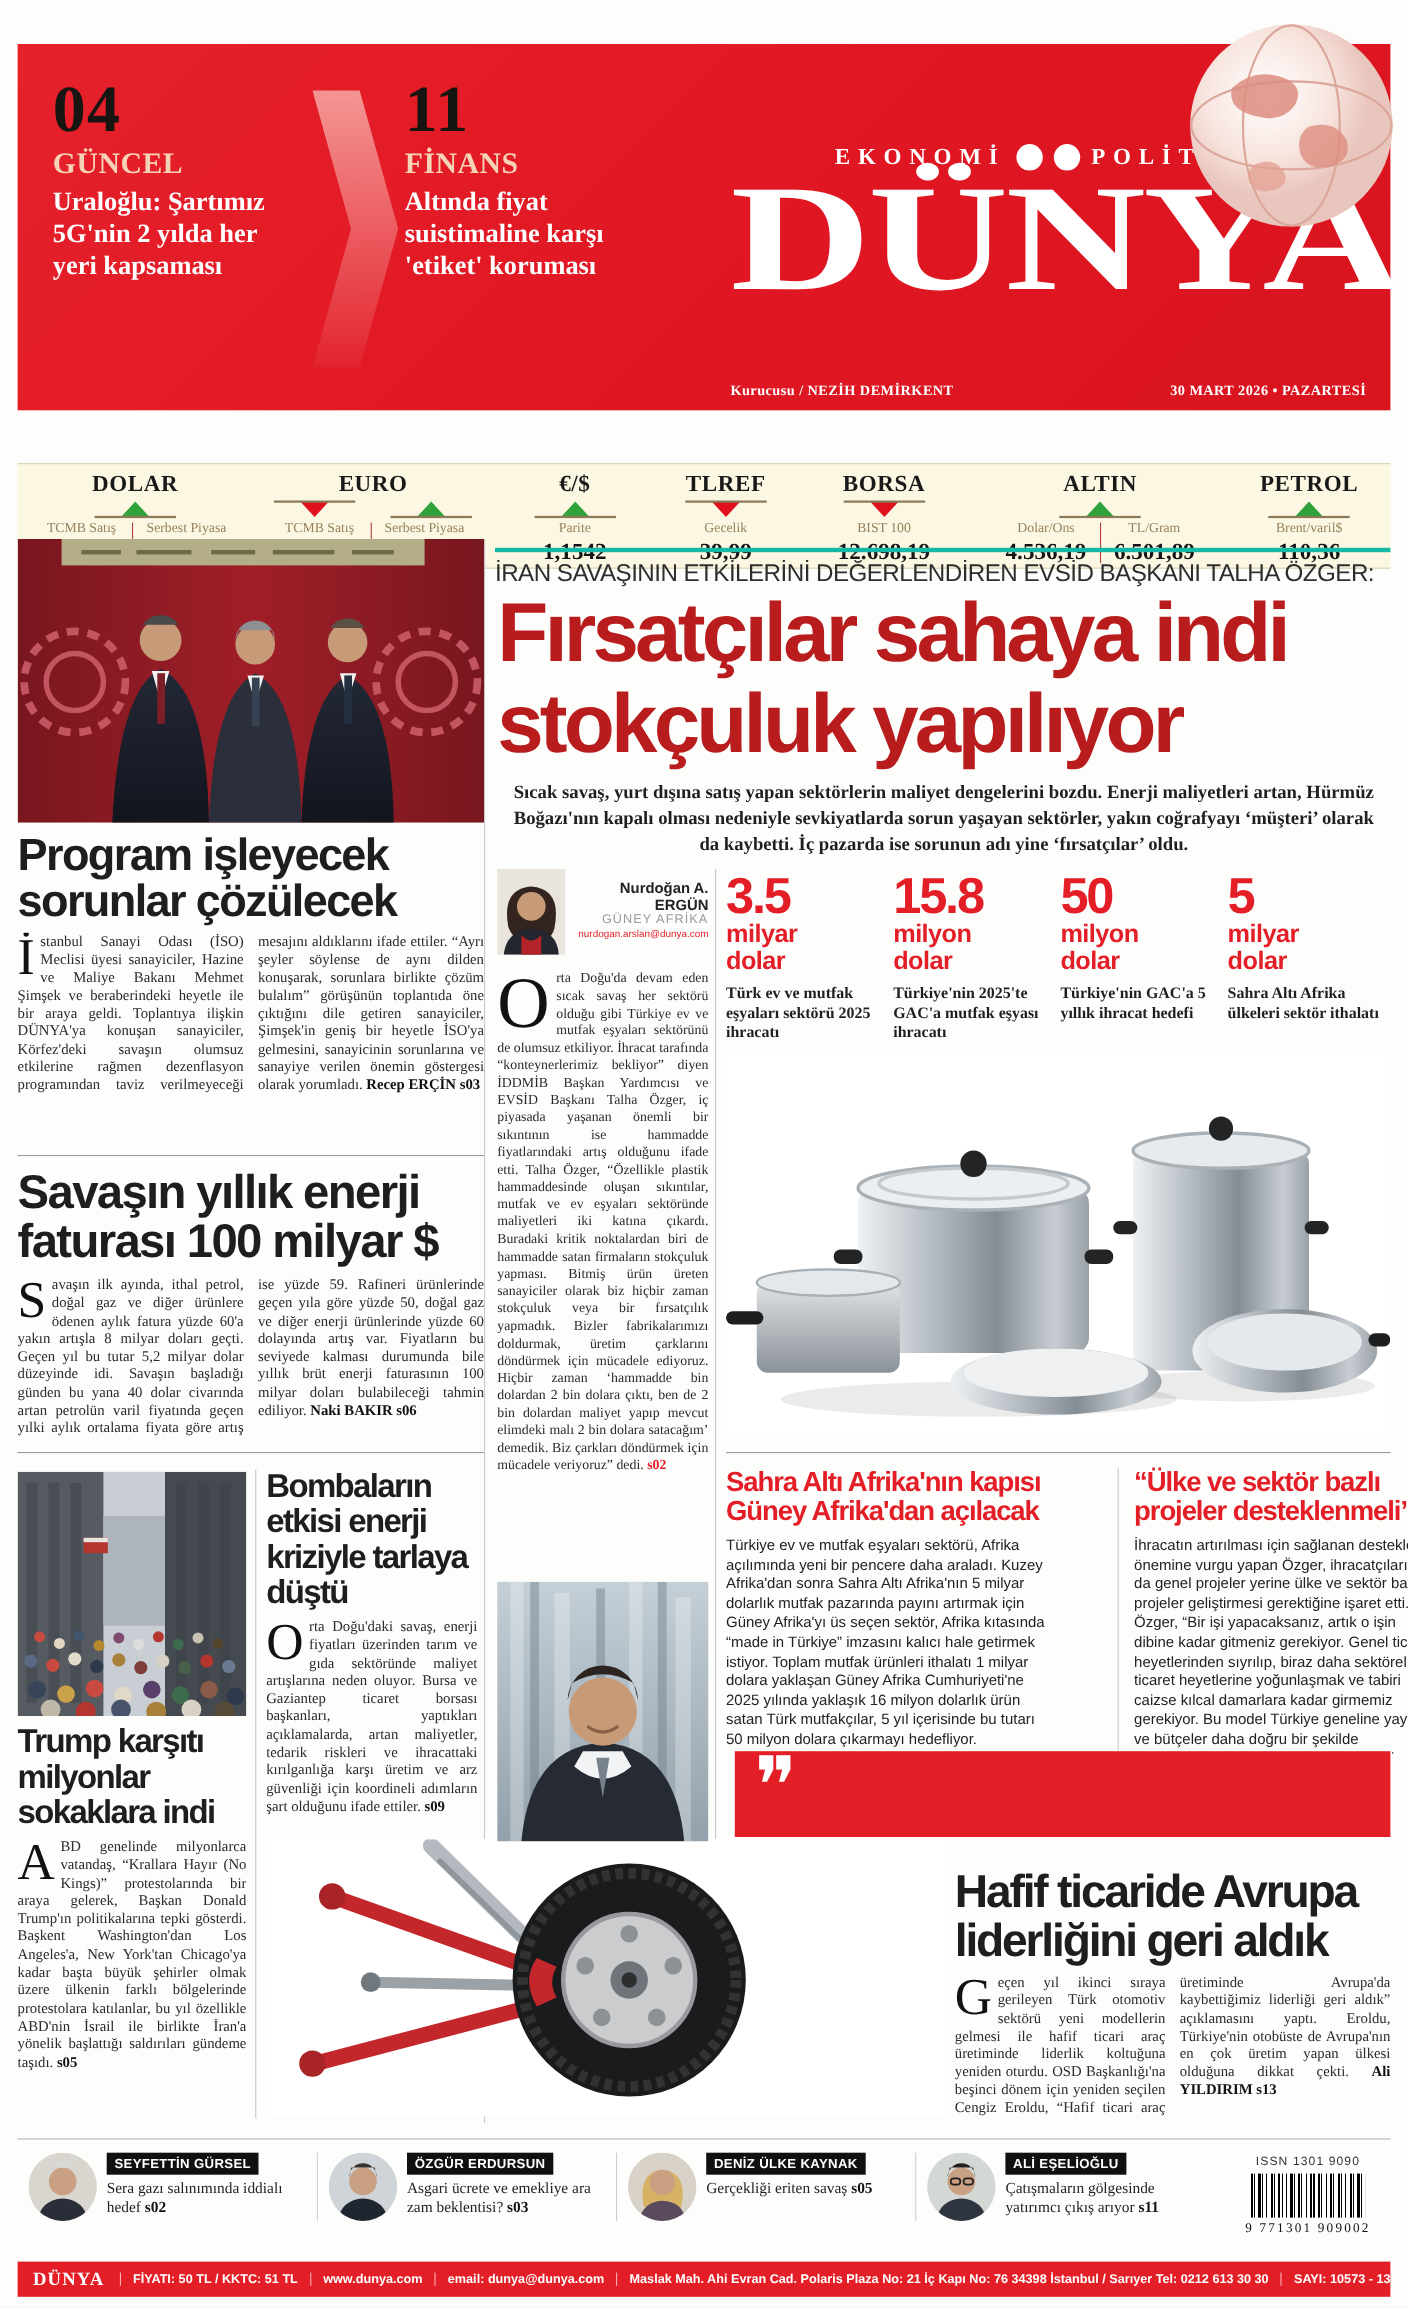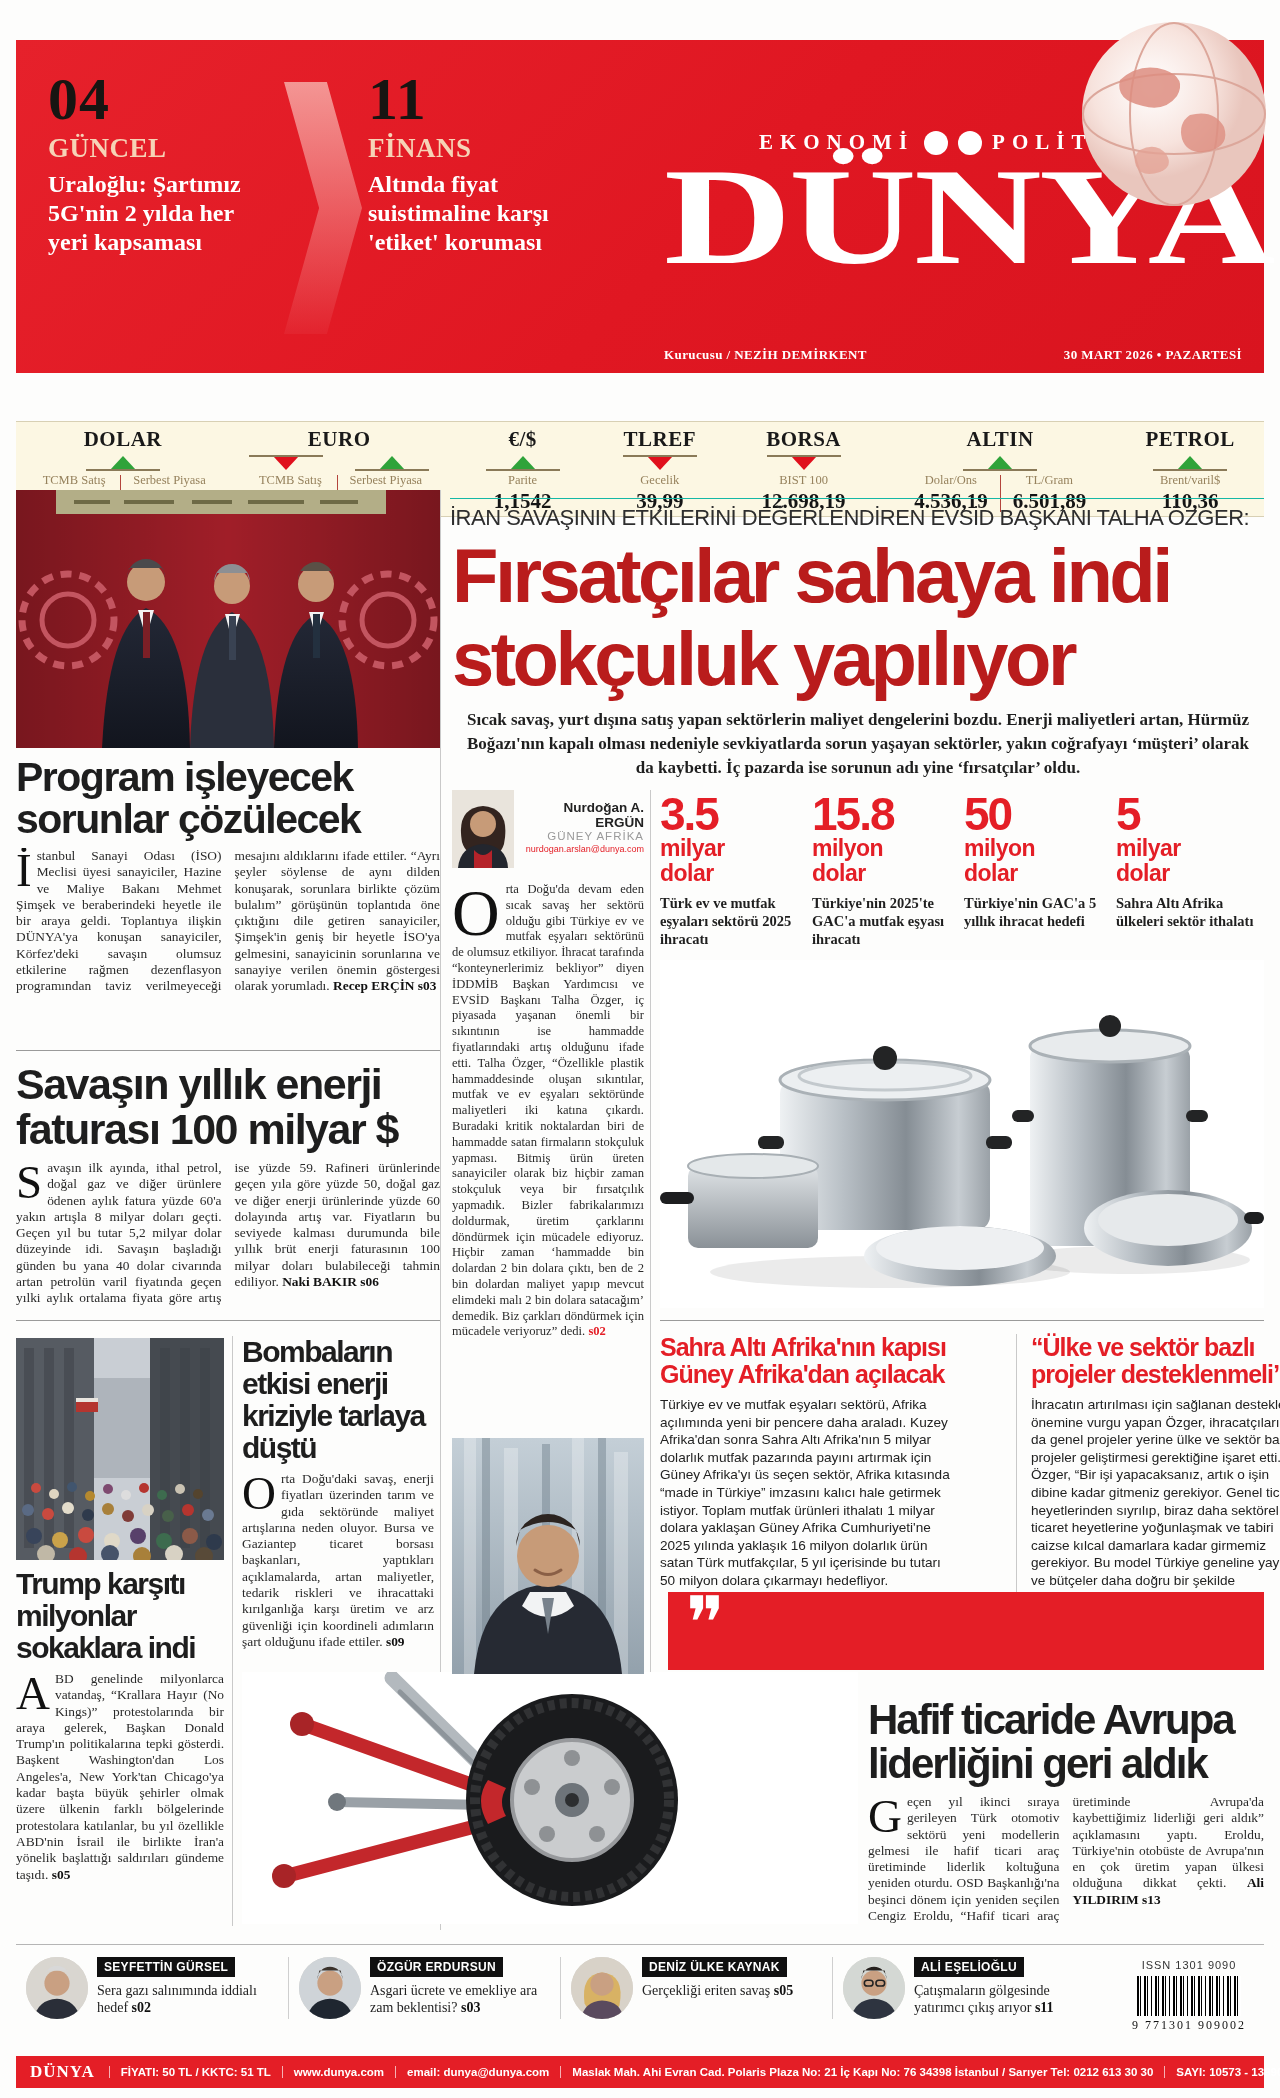--- a/index.html
+++ b/index.html
@@ -65,21 +65,21 @@
   .t44 { font-size:43px; line-height:45px; letter-spacing:-1.5px; }
   .body2col { margin-top:8px; column-count:2; column-gap:13px; text-align:justify;
               font-size:13.4px; line-height:16.3px; color:#2a2a2a; overflow:hidden; }
   .body1col { text-align:justify; font-size:13.4px; line-height:16.3px; color:#2a2a2a; overflow:hidden; }
   .drop::first-letter { float:left; font-size:47px; line-height:38px; padding:3px 5px 0 0; color:#111; }
   .dropbig::first-letter { float:left; font-size:66px; line-height:54px; padding:4px 6px 0 0; color:#111; }
   .sig { font-weight:bold; color:#111; }
   .sigred { font-weight:bold; color:#e41e26; }
 
   
-  .kicker { position:absolute; left:450px; top:8px; width:814px; border-top:1px solid #14b8a6; padding-top:6px;
+  .kicker { position:absolute; left:450px; top:8px; width:814px; border-top:4px solid #14b8a6; padding-top:6px;
             font-family:"Liberation Sans", sans-serif; font-size:22px; color:#2e2e2e; letter-spacing:-.5px;
             transform-origin:left; }
   .leadhead { position:absolute; left:452px; top:44px; width:820px; font-family:"Liberation Sans", sans-serif;
               font-weight:bold; color:#b91c1c; font-size:76px; line-height:83px; letter-spacing:-3.5px; white-space:nowrap; }
   .standfirst { position:absolute; left:462px; top:218px; width:792px; text-align:center;
                 font-weight:bold; font-size:17px; line-height:24px; color:#1f1f1f; }
   .byline { position:absolute; left:452px; top:300px; width:192px; display:flex; gap:8px; }
   .byphoto { width:62px; height:78px; flex:none; }
   .byinfo { text-align:right; width:100%; padding-top:10px; }
   .byname { font-family:"Liberation Sans", sans-serif; font-weight:bold; font-size:13.5px; color:#222; }

